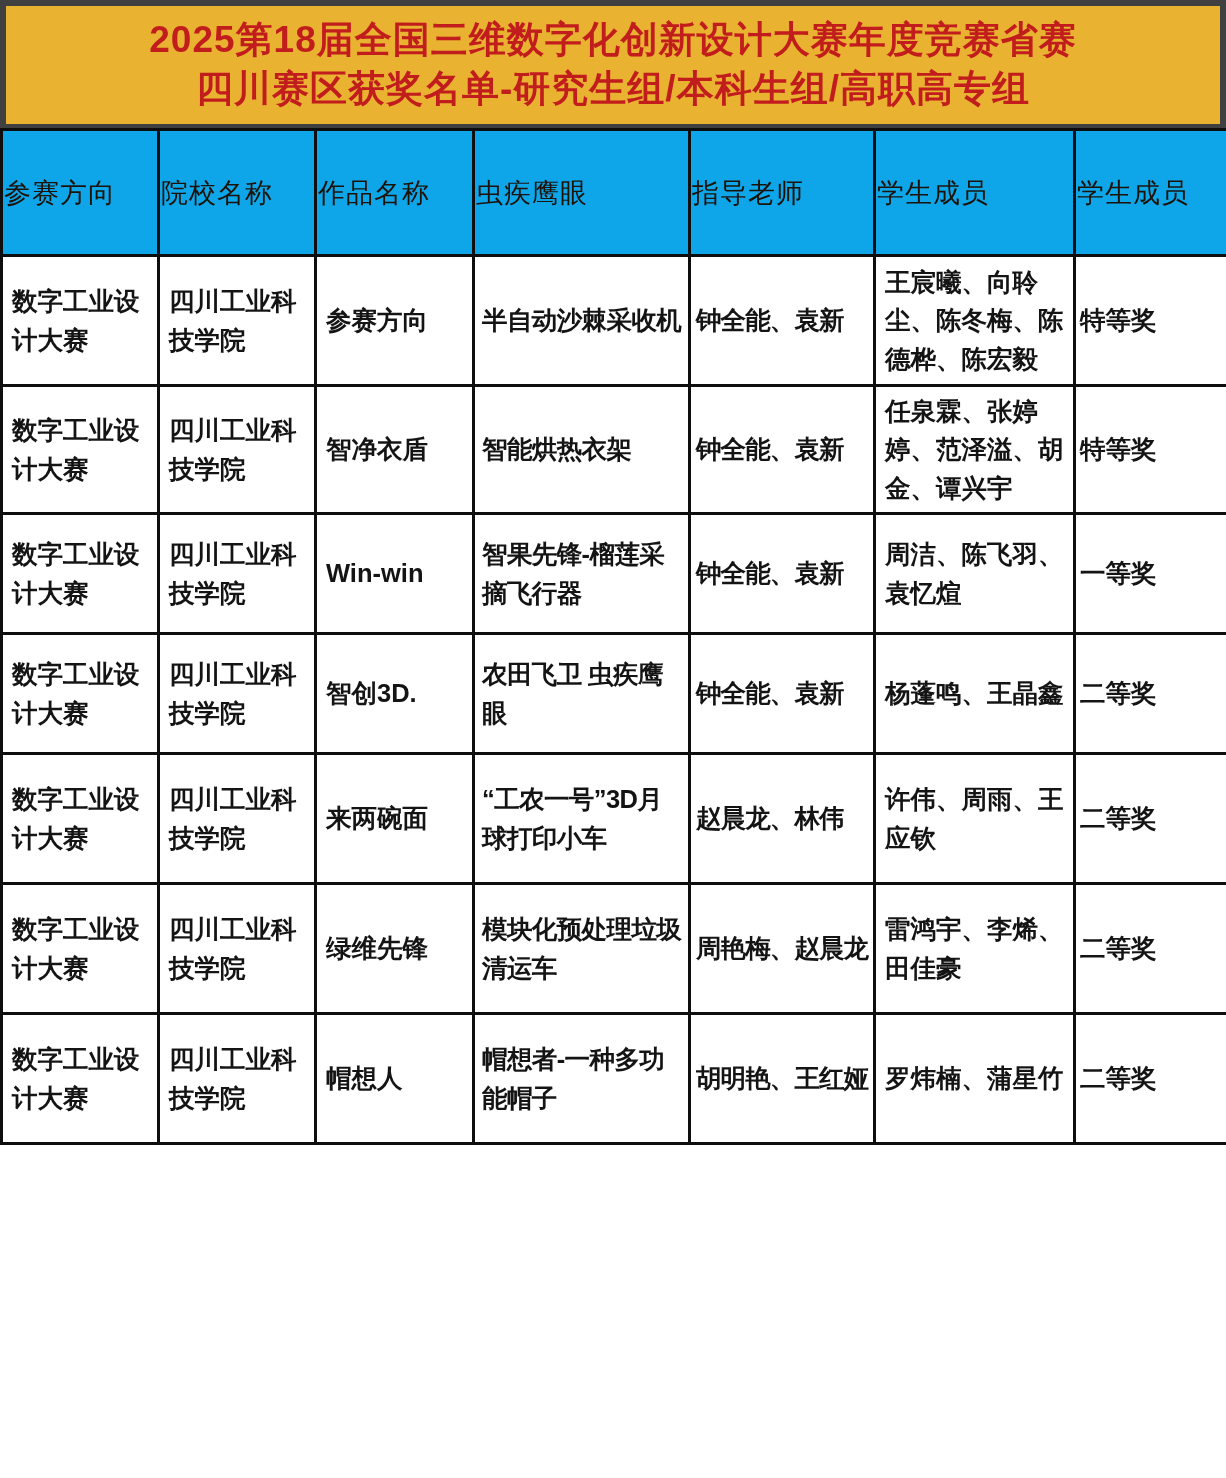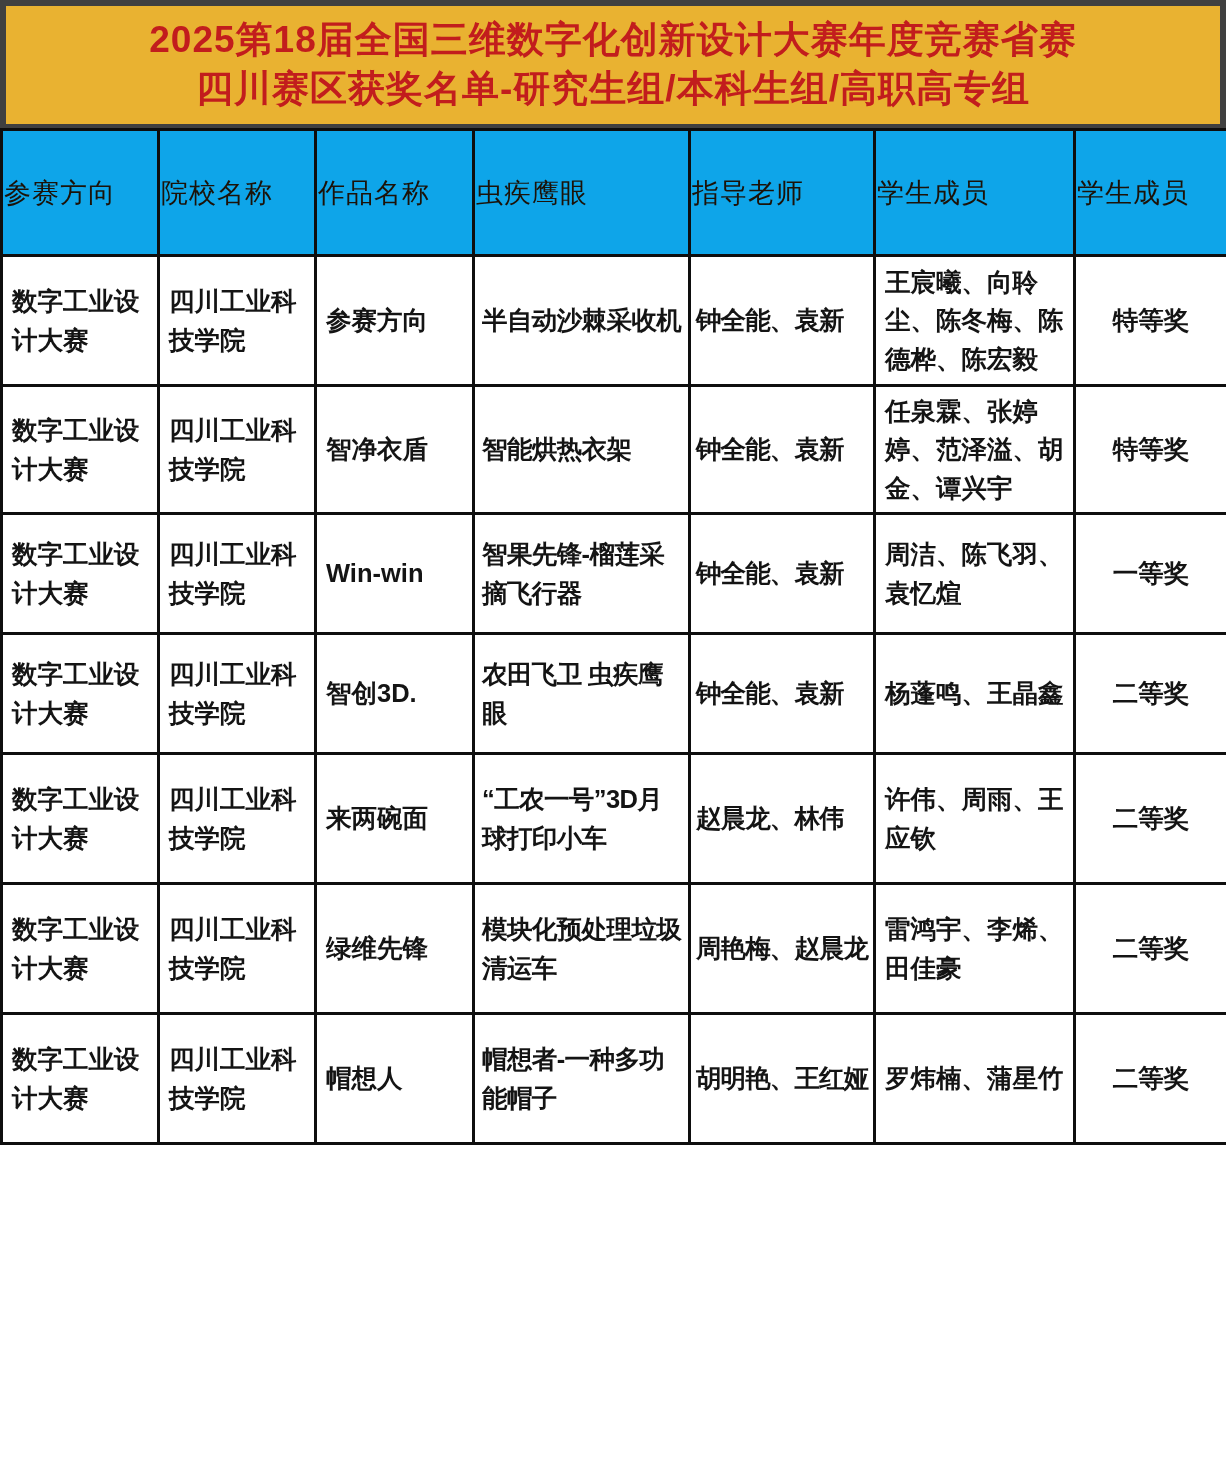--- a/index.html
+++ b/index.html
@@ -24,21 +24,21 @@
   table.award th{
     background:#0ea5e9;height:126px;font-size:27px;font-weight:400;
     text-align:left;color:#1c1208;letter-spacing:1px;
   }
   table.award td{
     background:#ffffff;font-size:25.5px;font-weight:600;line-height:1.5;
     padding:4px 6px 4px 9px;vertical-align:middle;text-align:left;
   }
   table.award td:nth-child(4){letter-spacing:-0.6px;padding-left:7px;}
   table.award td:nth-child(5){letter-spacing:-0.9px;padding:4px 2px 4px 5px;}
-  table.award td:nth-child(7){text-align:center;padding:4px;letter-spacing:0;}
+  table.award td:nth-child(7){padding:4px;letter-spacing:0;}
   tbody tr:nth-child(1){height:130px;}
   tbody tr:nth-child(2){height:128px;}
   tbody tr:nth-child(3){height:120px;}
   tbody tr:nth-child(4){height:120px;}
   tbody tr:nth-child(5){height:130px;}
   tbody tr:nth-child(6){height:130px;}
   tbody tr:nth-child(7){height:130px;}
   .footer{position:absolute;left:0;top:1146px;width:1226px;height:332px;}
 </style>
 </head>

